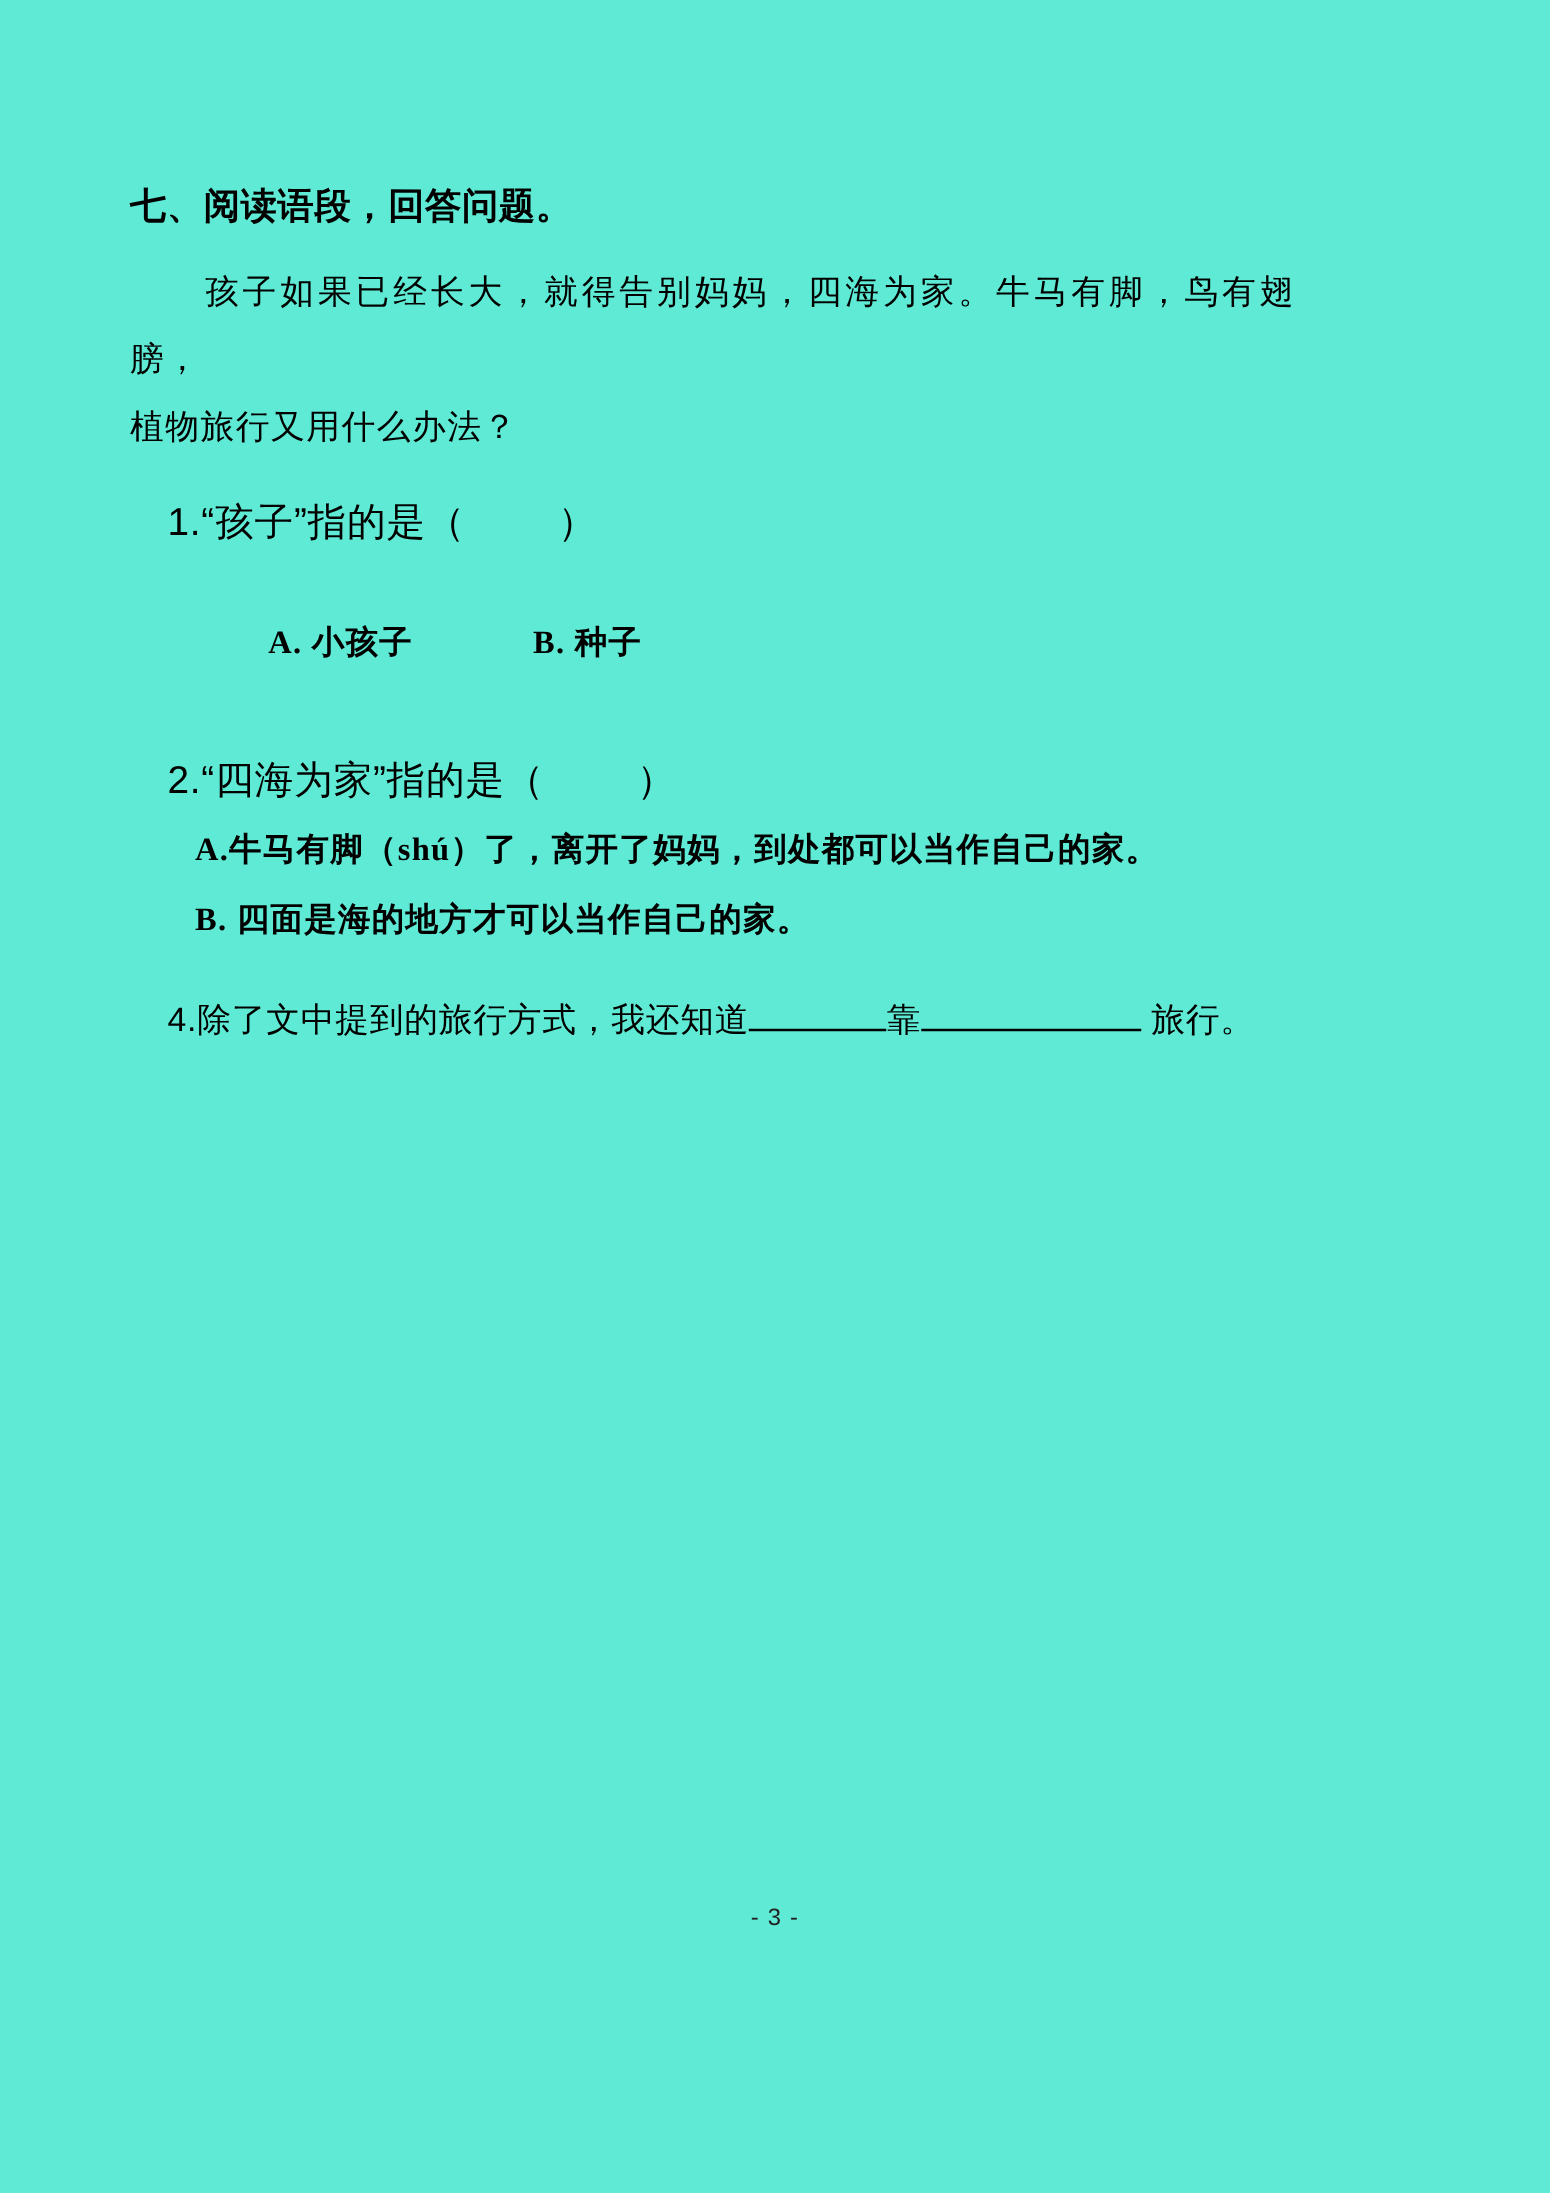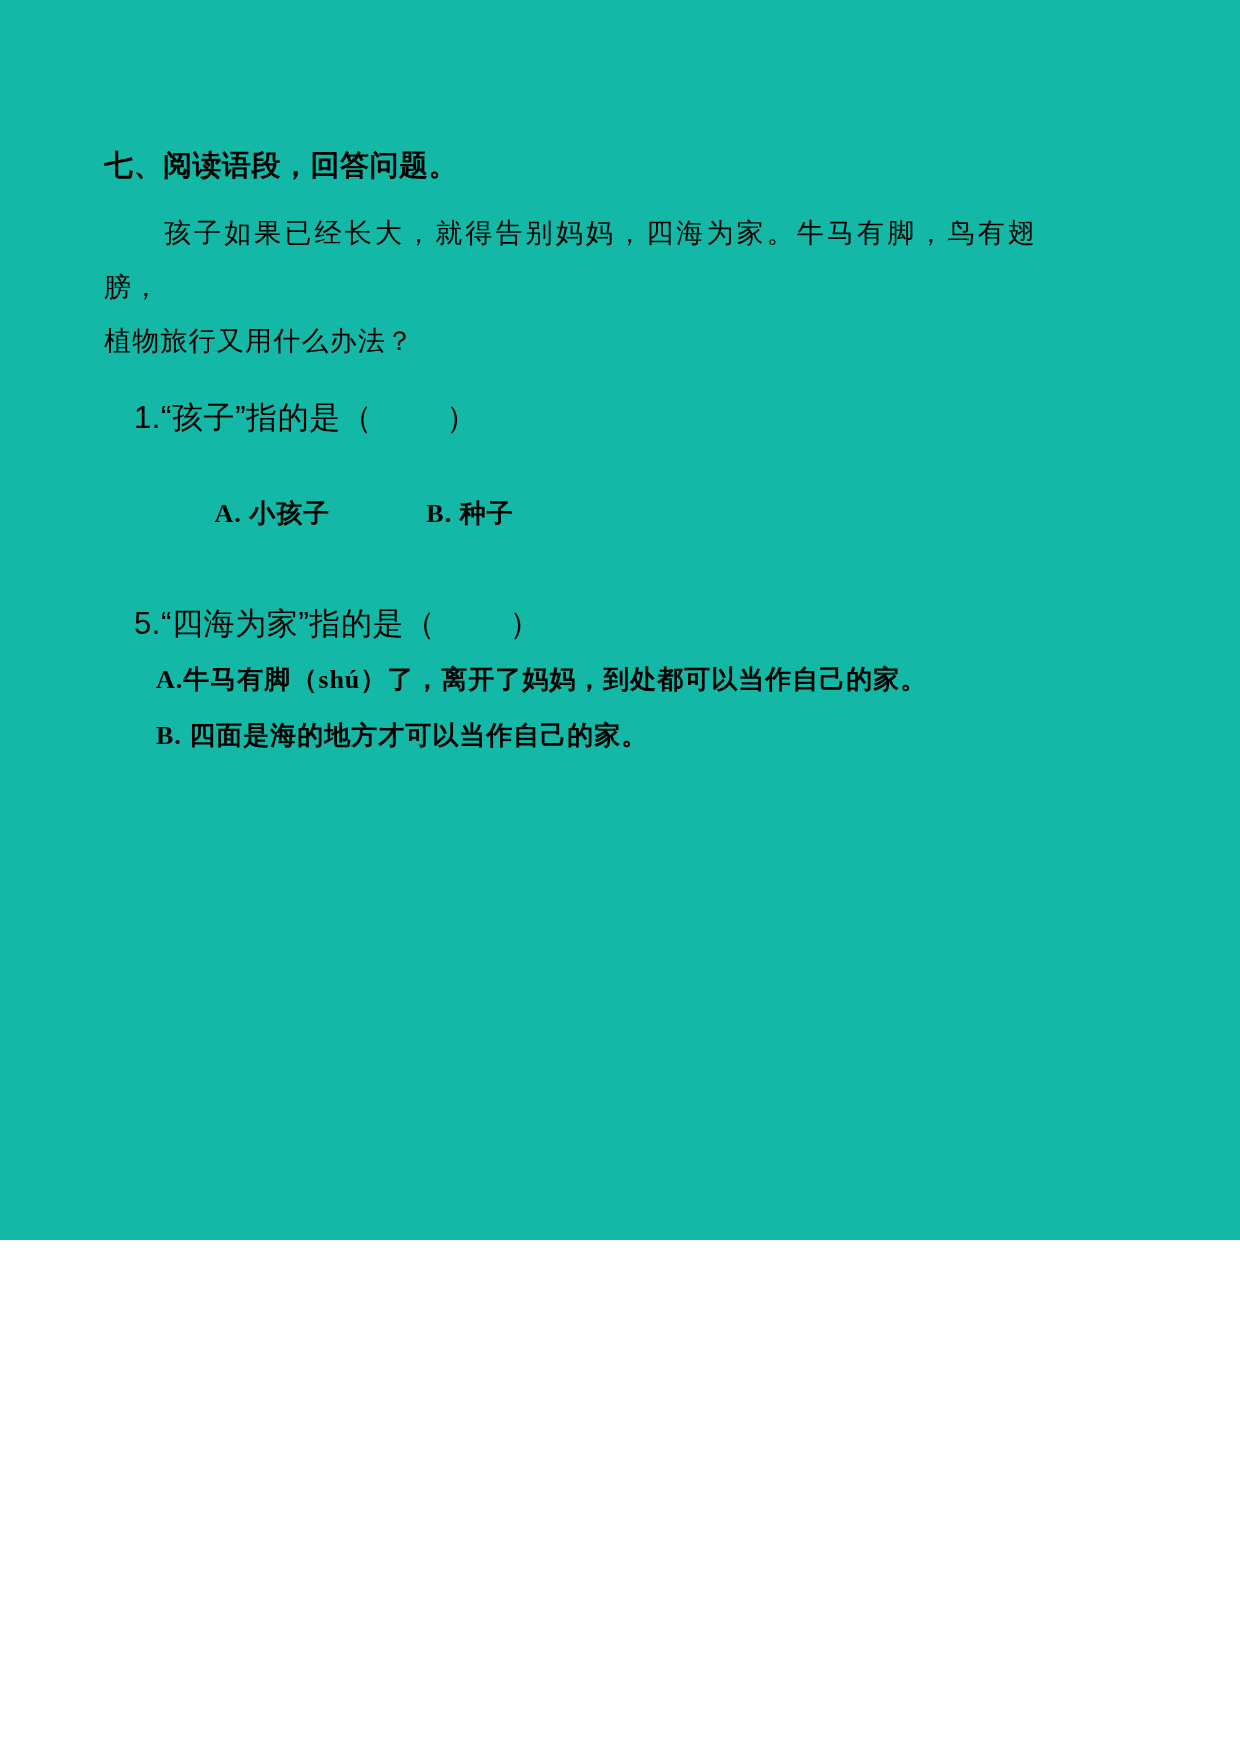--- a/index.html
+++ b/index.html
@@ -7,22 +7,22 @@
     padding: 0;
     background: #ffffff;
   }
   body {
     font-family: "Liberation Sans", "DejaVu Sans", sans-serif;
     color: #000000;
   }
   .page {
     position: relative;
     width: 1240px;
-    height: 1240px;
-    background: #14b8a6;
+    height: 1754px;
+    background: #5eead4;
     margin: 0 auto;
     overflow: hidden;
     box-sizing: border-box;
   }
   .content {
     position: absolute;
     left: 104px;
     top: 0;
     width: 932px;
   }
@@ -134,24 +134,25 @@
     </div>
 
     <div class="question-block">
       <div class="q-stem">1.“孩子”指的是（        ）</div>
       <div class="q-options">
         <span>A. 小孩子</span><span class="opt-b-inline">B. 种子</span>
       </div>
     </div>
 
     <div class="question-block">
-      <div class="q-stem">5.“四海为家”指的是（        ）</div>
+      <div class="q-stem">2.“四海为家”指的是（        ）</div>
       <div class="q-options wrap">A.牛马有脚（shú）了，离开了妈妈，到处都可以当作自己的家。</div>
       <div class="q-options wrap opt-line">B. 四面是海的地方才可以当作自己的家。</div>
     </div>
 
 
+    <div class="q4"><span>4.除了文中提到的旅行方式，我还知道</span><span class="blank blank-short"></span><span>靠</span><span class="blank blank-long"></span> <span>旅行。</span></div>
 
   </div>
 
   <div class="footer">- 3 -</div>
 
 </div>
 
 </body></html>

